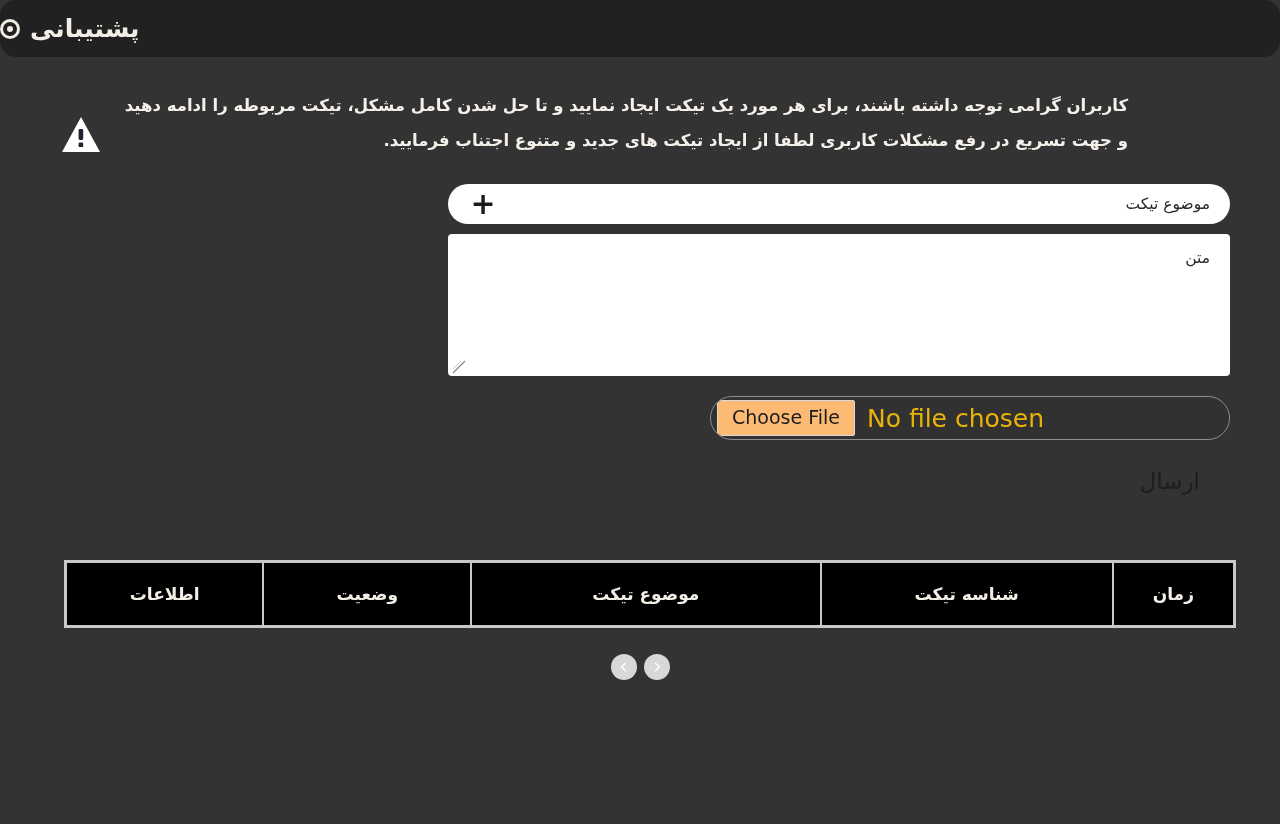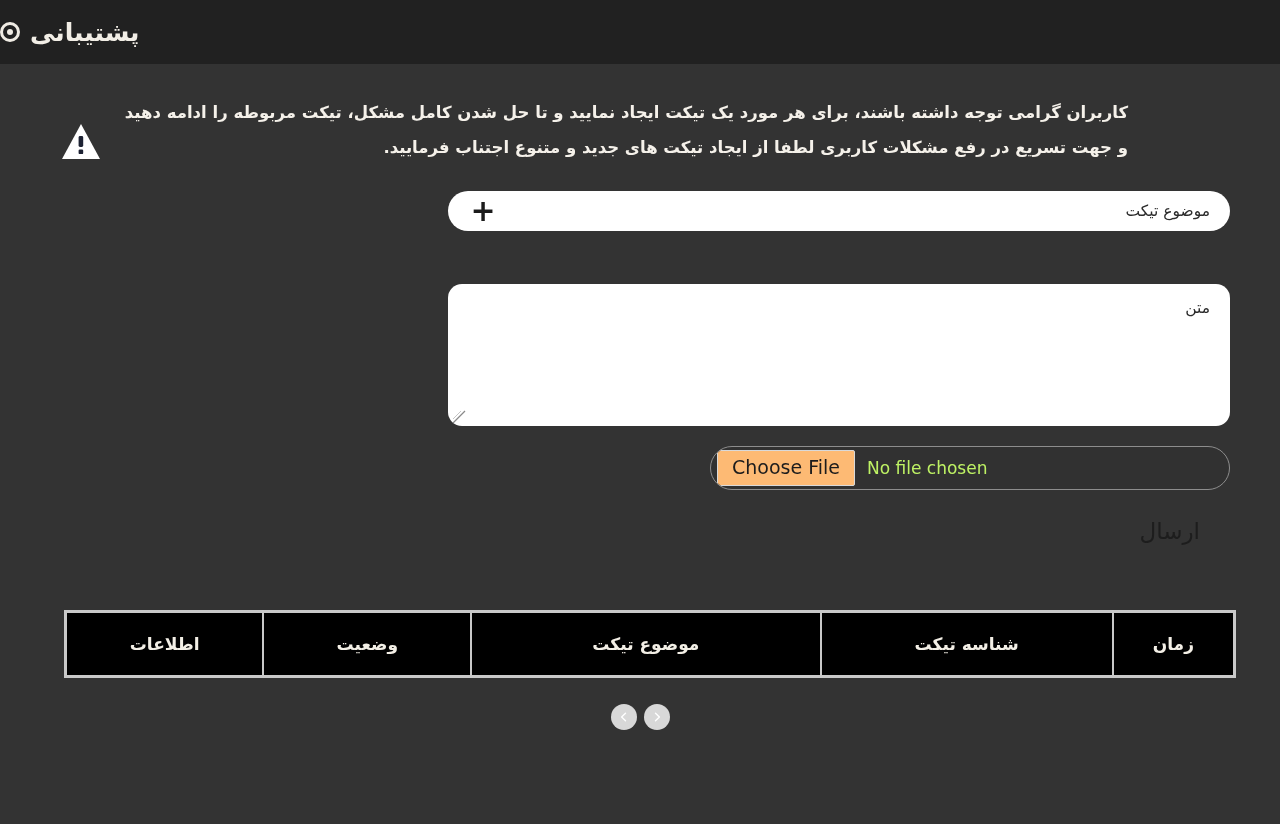--- a/index.html
+++ b/index.html
@@ -12,27 +12,28 @@
     width: 1280px;
     height: 824px;
     background: #333333;
     font-family: "DejaVu Sans", "Liberation Sans", sans-serif;
     overflow: hidden;
     position: relative;
   }
 
   
   .topbar {
-    height: 64px;
+    height: 57px;
     background: #212121;
     display: flex;
     align-items: center;
     justify-content: flex-start;
     padding: 0 18px 0 0;
     direction: rtl;
+    border-radius: 16px;
   }
   .topbar-inner {
     display: flex;
     align-items: center;
     gap: 10px;
     margin-right: auto;
     padding-right: 4px;
   }
   .support-icon {
     width: 20px;
@@ -130,27 +131,26 @@
     justify-content: center;
     width: 26px;
     height: 26px;
     user-select: none;
   }
 
   .text-field {
     width: 782px;
     height: 142px;
     background: #ffffff;
-    border-radius: 14px;
+    border-radius: 4px;
     border: none;
     padding: 14px 20px 0 20px;
     direction: rtl;
     position: relative;
     cursor: text;
-    margin-top: 43px;
   }
   .text-label {
     color: #2b2b2b;
     font-size: 15.5px;
     font-weight: 500;
   }
   .resize-grip {
     position: absolute;
     left: 4px;
     bottom: 3px;
@@ -185,22 +185,22 @@
     border: 1px solid #d9d9d9;
     font-size: 19px;
     font-family: "DejaVu Sans", "Liberation Sans", sans-serif;
     padding: 5px 14px;
     border-radius: 2px;
     cursor: pointer;
     white-space: nowrap;
     line-height: 1.25;
   }
   .no-file-text {
-    color: #bef264;
-    font-size: 17px;
+    color: #eab308;
+    font-size: 25px;
     margin-left: 12px;
     white-space: nowrap;
   }
 
   
   .submit-row {
     display: flex;
     justify-content: flex-start;
     margin-top: 22px;
   }

